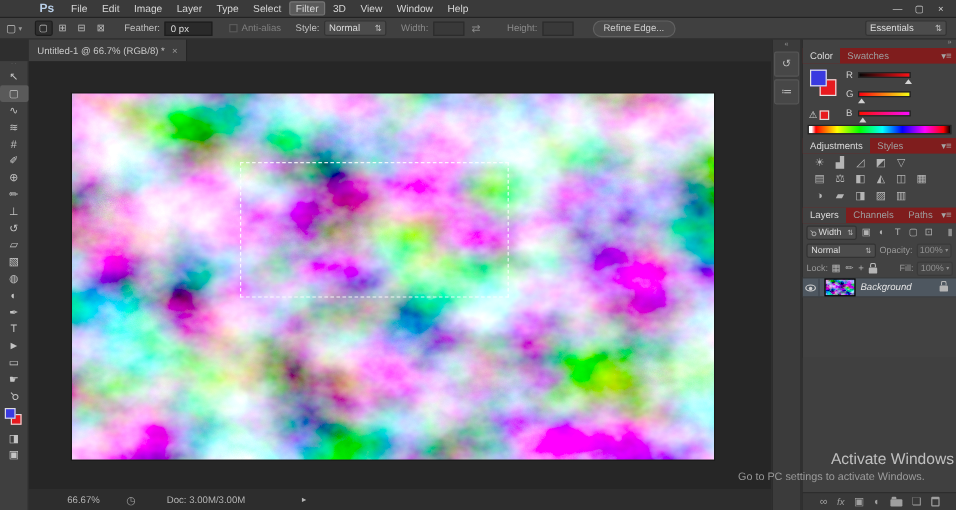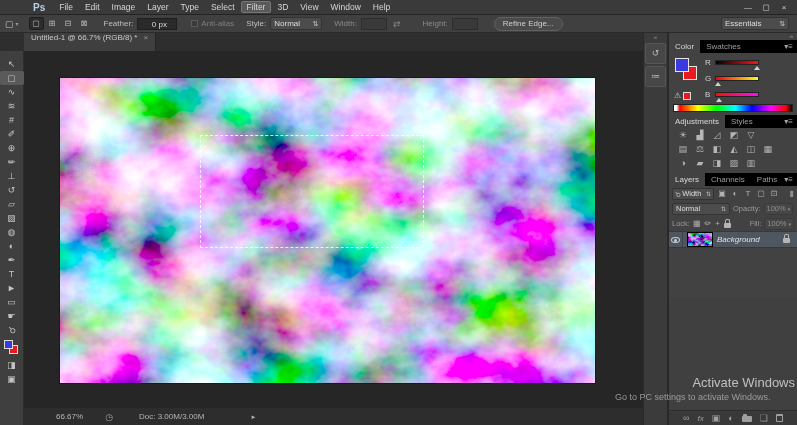--- a/index.html
+++ b/index.html
@@ -22,37 +22,37 @@
     border-bottom:1px solid #2a2a2a; display:flex; align-items:center; font-size:8px; }
   .preset-btn { margin-left:5px; color:#c4c4c4; font-size:9px; display:flex; align-items:center; gap:2px; }
   .preset-arrow { font-size:6px; color:#999; }
   .mode-group { display:flex; margin-left:10px; gap:1px; }
   .mode-btn { width:15px; height:13px; line-height:12px; text-align:center; font-size:8px;
     color:#bdbdbd; border:1px solid transparent; border-radius:2px; }
   .mode-btn.active { background:#2d2d2d; border-color:#1d1d1d; }
   .opt-label { color:#bfbfbf; margin-left:12px; }
   .opt-label.dim { color:#8a8a8a; }
   .field-dark { width:40px; height:12px; background:#2a2a2a; border:1px solid #1d1d1d; color:#ddd;
-    margin-left:4px; line-height:11px; padding-left:4px;text-align:center; }
+    margin-left:4px; line-height:11px; padding-left:4px; }
   .field-disabled { width:26px; height:12px; background:#393939; border:1px solid #2c2c2c; margin-left:4px; }
   .checkbox { width:7px; height:7px; background:#3a3a3a; border:1px solid #5a5a5a; margin-left:14px; }
   .aa-label { color:#7f7f7f; margin-left:3px; }
   .combo { height:13px; background:#4c4c4c; border:1px solid #333; border-radius:2px; margin-left:4px;
     display:flex; align-items:center; padding:0 3px; color:#ddd; }
   .combo .combo-arrow { margin-left:auto; font-size:7px; color:#c0c0c0; padding-left:5px; }
   .combo.w-normal { width:52px; }
   .swap-icon { color:#8a8a8a; margin:0 2px 0 6px; font-size:9px; }
   .refine-btn { margin-left:16px; padding:1px 8px 2px; background:#4a4a4a; border:1px solid #616161;
     border-radius:7px; color:#cfcfcf; }
   .workspace-combo { margin-left:auto; margin-right:8px; width:68px; }
 
   
   .tabbar { position:absolute; left:0; top:33px; width:797px; height:18px; background:#2e2e2e; }
   .doc-tab { position:absolute; left:24px; top:0; height:18px; background:#3f3f3f;
-    border-right:1px solid #252525; display:flex; align-items:flex-start; padding:0 7px; gap:6px;
+    border-right:1px solid #252525; display:flex; align-items:center; padding:0 7px; gap:6px;
     font-size:8px; color:#c9c9c9; }
   .tab-close { color:#979797; }
 
   
   .toolbar { position:absolute; left:0; top:51px; width:24px; height:374px; background:#3f3f3f;
     border-right:1px solid #2e2e2e; display:flex; flex-direction:column; align-items:center; }
   .toolbar-grip { height:6px; color:#6d6d6d; font-size:5px; line-height:5px; }
   .tool { width:24px; height:14px; line-height:14px; text-align:center; font-size:9px; color:#c4c4c4; }
   .tool.active { background:#5a5a5a; border-radius:2px; }
   .tool.rot { transform:rotate(135deg); }
@@ -69,21 +69,21 @@
   .side-strip { position:absolute; left:643px; top:33px; width:25px; height:392px; background:#3b3b3b;
     border-left:1px solid #2a2a2a; border-right:1px solid #2a2a2a; }
   .strip-header { height:8px; text-align:center; color:#999; font-size:6px; line-height:8px; }
   .strip-btn { width:21px; height:21px; margin:2px auto; background:#474747; border:1px solid #565656;
     border-radius:2px; text-align:center; line-height:19px; font-size:9px; color:#bdbdbd; }
 
   
   .dock { position:absolute; left:668px; top:33px; width:129px; height:392px; background:#424242;
     border-left:1px solid #282828; font-size:8px; }
   .dock-header { height:7px; text-align:right; padding-right:4px; color:#999; font-size:6px; line-height:7px; }
-  .panel-tabs { height:13px; background:#000000; display:flex; align-items:stretch; }
+  .panel-tabs { height:13px; background:#7f1d1d; display:flex; align-items:stretch; }
   .ptab { padding:0 6px; line-height:13px; color:#9d9d9d; font-size:8px; }
   .ptab.active { background:#424242; color:#dadada; }
   .ptab-menu { margin-left:auto; padding-right:4px; color:#a5a5a5; font-size:8px; line-height:13px; }
 
   
   .color-content { position:relative; height:62px; }
   .fgbg { position:absolute; left:6px; top:5px; width:24px; height:24px; }
   .cp-fg { position:absolute; left:0; top:0; width:14px; height:14px; border:1px solid #e5e5e5; z-index:2; }
   .cp-bg { position:absolute; left:8px; top:8px; width:14px; height:14px; border:1px solid #e5e5e5; }
   .gamut { position:absolute; left:5px; top:38px; display:flex; align-items:center; gap:2px; }

